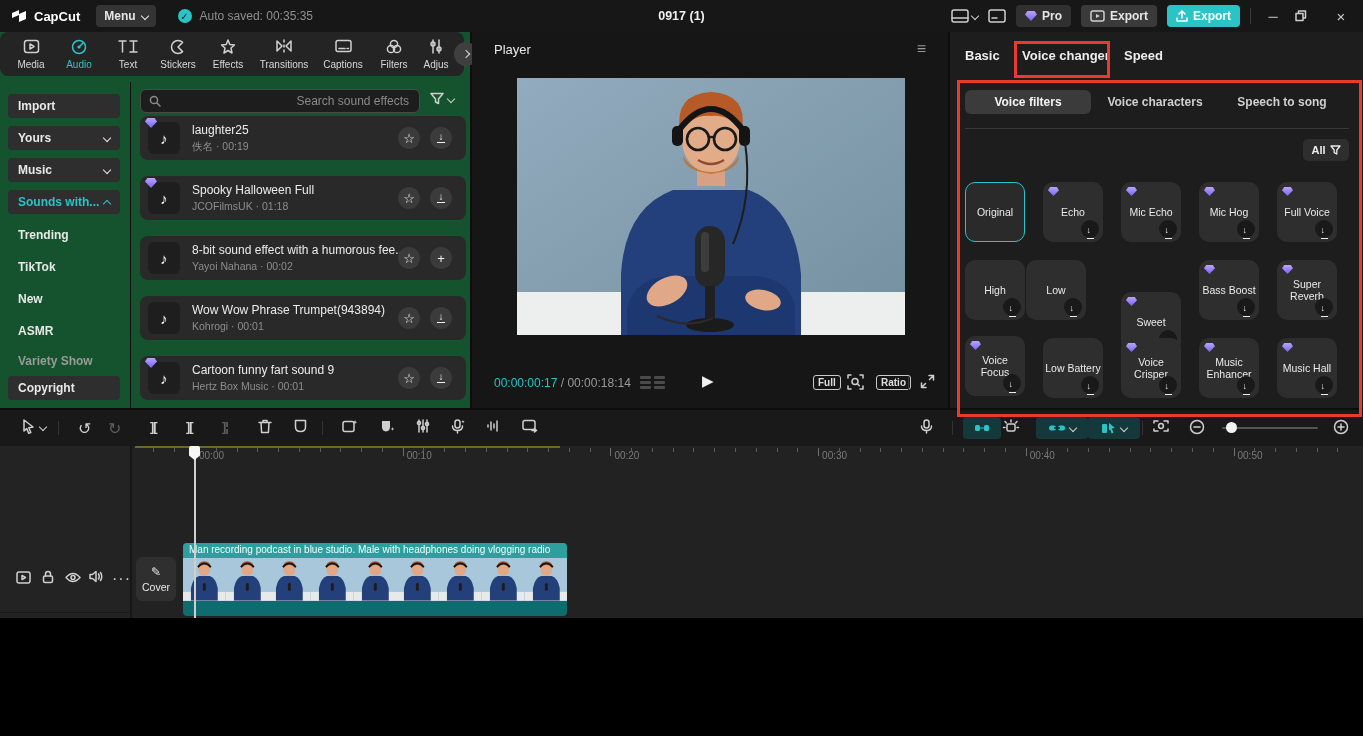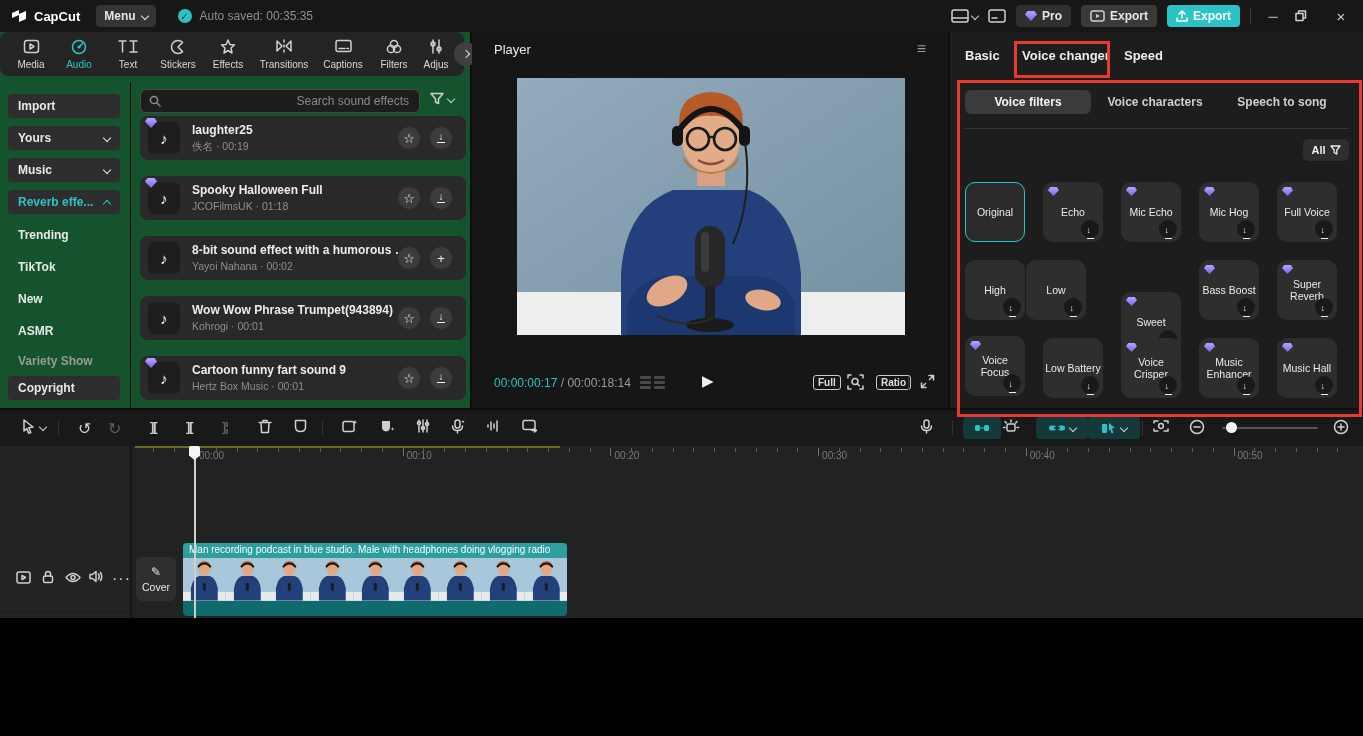--- a/index.html
+++ b/index.html
@@ -45,21 +45,21 @@
   .teal{color:#2bc3c6;}
   #vdiv1{left:130px;top:50px;width:1px;height:326px;background:#101010;}
 
   
   #search{left:140px;top:57px;width:280px;height:24px;border:1px solid #4a4a4a;border-radius:6px;display:flex;align-items:center;padding:0 8px;box-sizing:border-box;gap:6px;background:#1d1d1d;}
   #search input{background:transparent;border:0;outline:0;color:#cfcfcf;font-size:12px;width:100%;font-family:"Liberation Sans",sans-serif;text-align:right;}
   #search input::placeholder{color:#8a8a8a;}
   .scard{position:absolute;left:140px;width:326px;height:44px;background:#292929;border-radius:8px;}
   .stile{position:absolute;left:8px;top:6px;width:32px;height:32px;background:#1e1e1e;border-radius:6px;display:flex;align-items:center;justify-content:center;color:#fff;font-size:15px;}
   .stile .gem{position:absolute;left:-3px;top:-4px;}
-  .stitle{position:absolute;left:52px;top:7px;font-size:12px;font-weight:bold;color:#ececec;width:215px;white-space:nowrap;overflow:hidden;text-overflow:ellipsis;}
+  .stitle{position:absolute;left:52px;top:7px;font-size:12px;font-weight:normal;color:#ececec;width:215px;white-space:nowrap;overflow:hidden;text-overflow:ellipsis;}
   .ssub{position:absolute;left:52px;top:24px;font-size:10.5px;color:#8d8d8d;}
   .cbtn{position:absolute;top:11px;width:22px;height:22px;border-radius:50%;background:#3b3b3b;color:#f2f2f2;display:flex;align-items:center;justify-content:center;font-size:13px;}
   .cbtn.star{right:46px;} .cbtn.act{right:14px;}
   .dlwrap{display:inline-flex;flex-direction:column;align-items:center;}
   .dlwrap b{font-weight:normal;font-size:10px;line-height:8px;}
   .dlwrap i{width:8px;border-bottom:1.5px solid #f2f2f2;margin-top:1px;display:block;}
 
   
   #player-hd{left:22px;top:10px;font-size:13px;color:#e8e8e8;}
   #player-menu{right:22px;top:8px;color:#9a9a9a;font-size:16px;}
@@ -150,20 +150,21 @@
           <path d="M9,5 L16,2 L16,10 L9,13 Z" fill="#fff" stroke="none"></path>
         </svg>
     </span>
     <span class="logo-txt">CapCut</span>
     <div class="menu-btn">
       <span>Menu</span>
         <span class="chv"></span>
     </div>
     <span class="chk">✓</span>
     <span class="autosave">Auto saved: 00:35:35</span>
+    <div id="doc-title">0917 (1)</div>
 
     <div class="tb-right">
       <span class="ic" style="display:flex;align-items:center;gap:3px;">
         <svg width="18" height="14" viewBox="0 0 18 14">
             <rect x="1" y="1" width="16" height="12" rx="2"></rect>
             <line x1="1" y1="9" x2="17" y2="9"></line>
           </svg>
         <span class="chv" style="color:#cfcfcf"></span>
       </span>
       <span class="ic">
@@ -305,21 +306,21 @@
       </div>
     <div class="abs side-btn" style="top:94px">
         <span>Yours</span>
         <span class="chv"></span>
       </div>
     <div class="abs side-btn" style="top:126px">
         <span>Music</span>
         <span class="chv"></span>
       </div>
     <div class="abs side-btn teal" style="top:158px">
-        <span class="teal">Reverb effe...</span>
+        <span class="teal">Sounds with...</span>
         <span class="chv up teal" style="margin-top:3px"></span>
       </div>
     <div class="abs side-txt" style="top:196px">Trending</div>
     <div class="abs side-txt" style="top:228px">TikTok</div>
     <div class="abs side-txt" style="top:260px">New</div>
     <div class="abs side-txt" style="top:292px">ASMR</div>
     <div class="abs side-txt" style="top:322px;color:#9a9a9a">Variety Show</div>
     <div class="abs side-btn" style="top:344px">
         <span>Copyright</span>
       </div>

